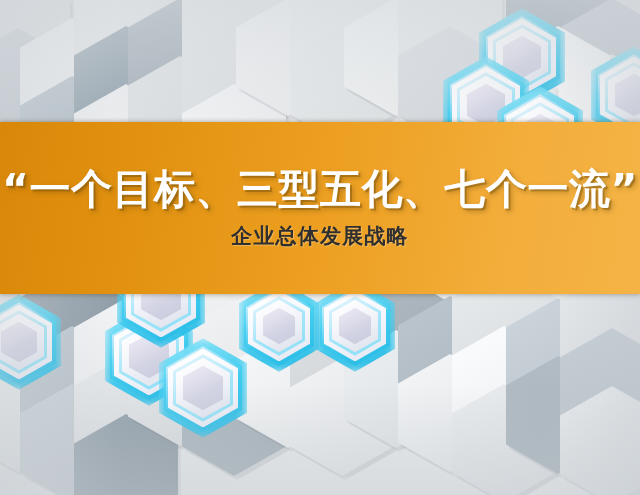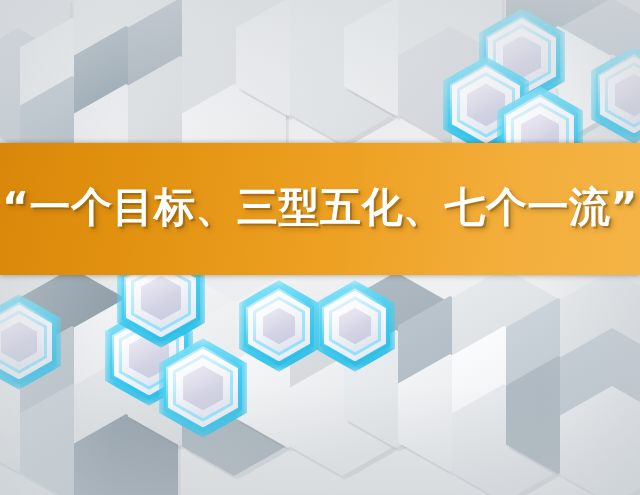--- a/index.html
+++ b/index.html
@@ -67,22 +67,22 @@
   .glow-gap   { background: linear-gradient(155deg,#b9ecfb 0%, #8bdff6 100%); }
   .glow-ring2 { background: linear-gradient(155deg,#ffffff 0%, #eef0f7 60%, #dcdfea 100%); }
   .glow-core  { background: linear-gradient(155deg,#dfe0ee 0%, #d3d4e4 55%, #c9cbdd 100%); }
   .glow-pink  { background: linear-gradient(150deg, rgba(255,190,210,.85) 0%, rgba(255,255,255,0) 55%); }
 
   
   .band {
     position: absolute;
     left: 0;
     right: 0;
-    top: 143px;
-    height: 132px;
+    top: 122px;
+    height: 172px;
     background: linear-gradient(100deg, #d9870a 0%, #e1910f 20%, #eda022 52%, #f3ae3c 80%, #f4b445 100%);
     box-shadow: 0 1px 5px rgba(60,45,10,.28), 0 -1px 4px rgba(60,45,10,.16);
     padding-left: 38px;
   }
   .band-inner {
     position: absolute;
     inset: 0;
     display: flex;
     flex-direction: column;
     align-items: center;
@@ -316,16 +316,17 @@
         <div class="glowhex glow-core" style="left: 19px; top: 21.66px; width: 36px; height: 40.68px;"></div>
         <div class="glowhex glow-pink" style="left: 2px; top: 2.28px; width: 70px; height: 79.44px; mix-blend-mode: screen;"></div>
       </div>
     </div>
 
   <div class="bg-vignette"></div>
 
   <div class="band">
     <div class="band-inner">
       <div class="title">“一个目标、三型五化、七个一流”</div>
+      <div class="subtitle">企业总体发展战略</div>
     </div>
   </div>
 
 </div>
 
 </body></html>

